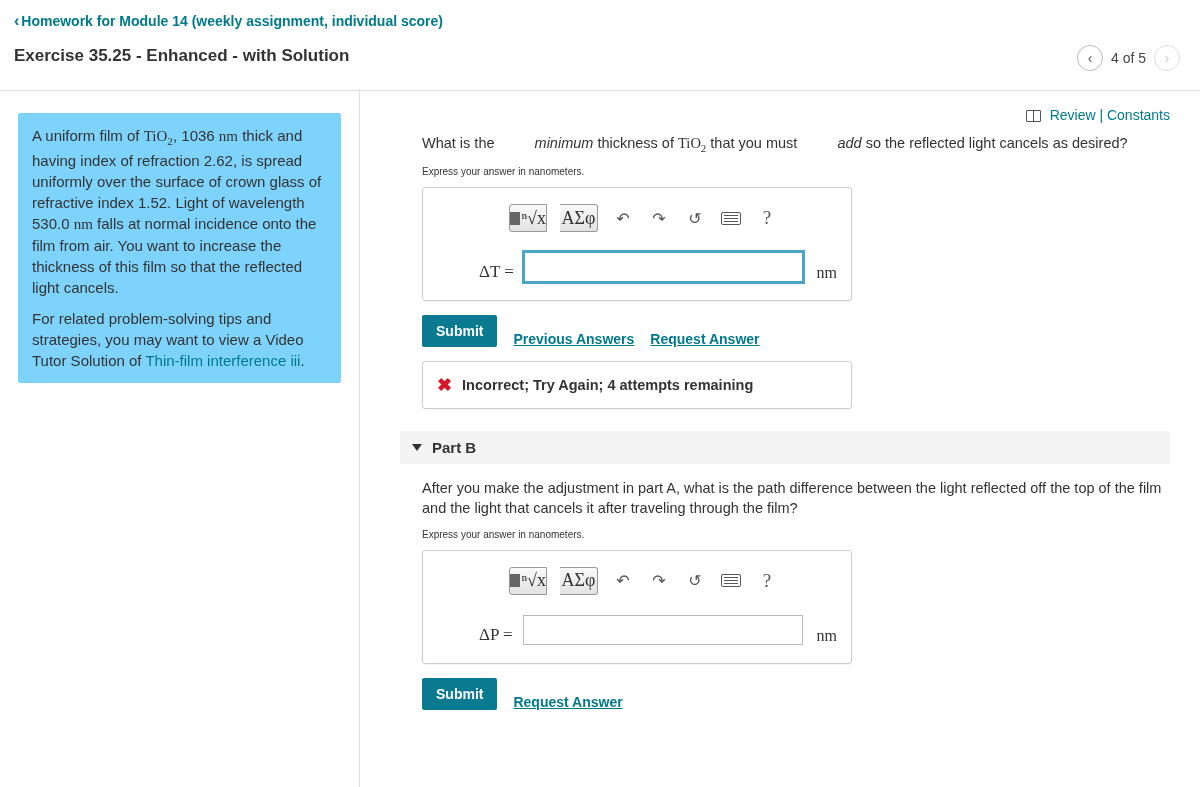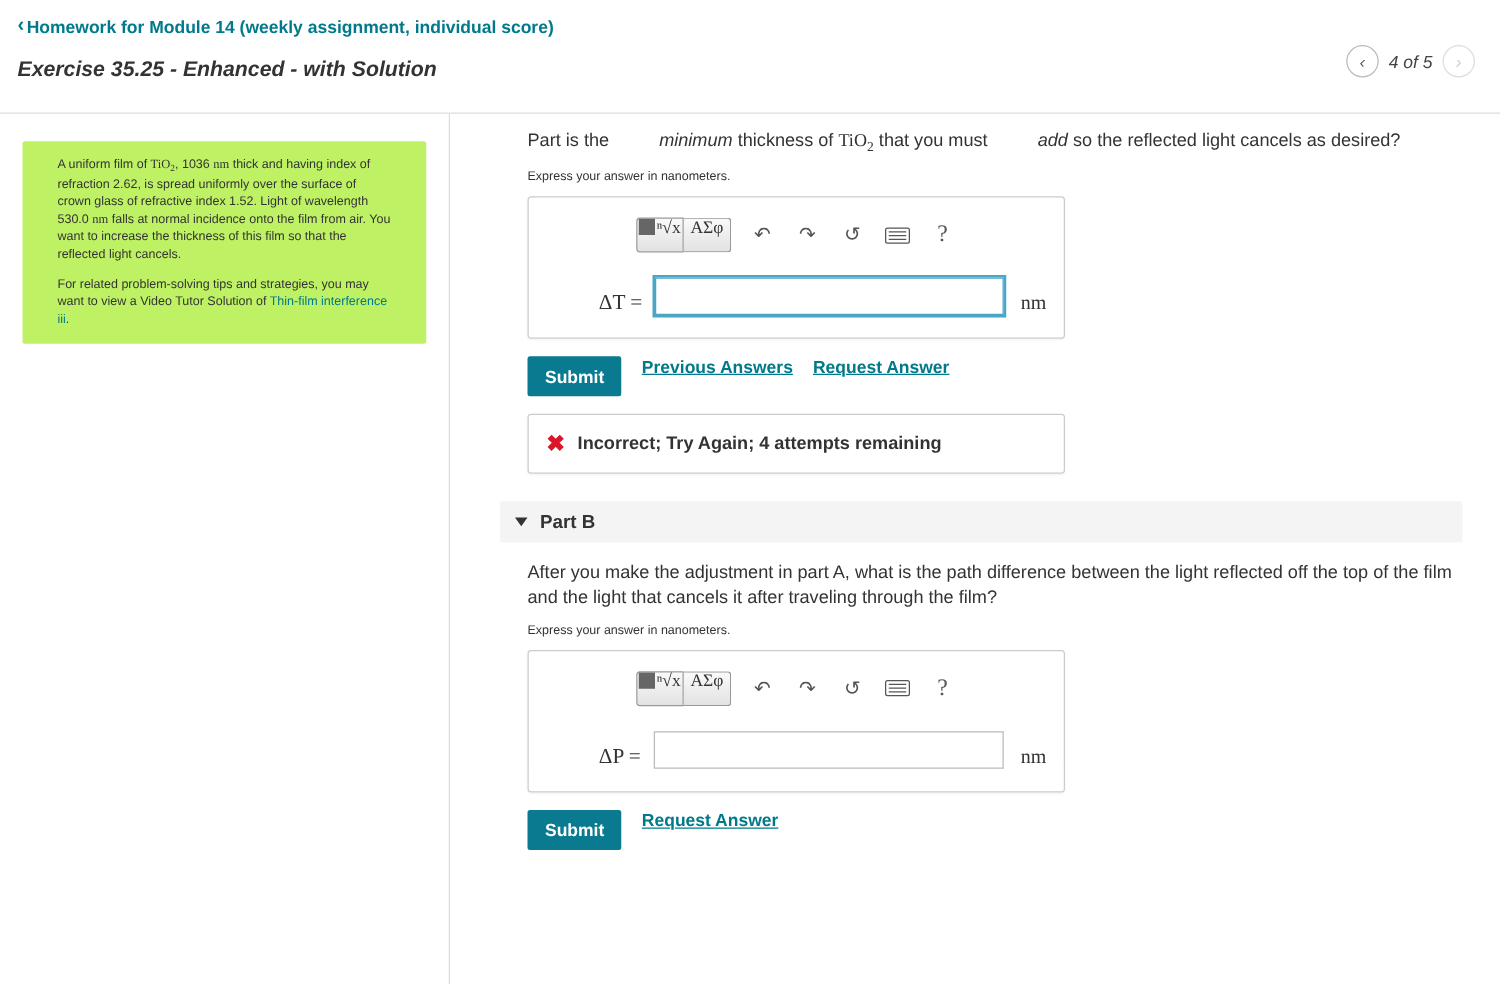--- a/index.html
+++ b/index.html
@@ -24,24 +24,23 @@
   .breadcrumb .chev { font-size: 16px; margin-right: 2px; }
   .exercise-title {
     font-size: 17px;
     font-weight: bold;
     color: #333;
     padding: 10px 14px 14px 14px;
   }
   .header-row {
     display: flex;
     justify-content: space-between;
-    align-items: flex-start;
+    align-items: center;
     border-bottom: 1px solid #ddd;
     padding-bottom: 10px;
-    font-style: italic;
   }
   .pager {
     display: flex;
     align-items: center;
     gap: 8px;
     padding-right: 20px;
   }
   .pager-btn {
     width: 26px; height: 26px;
     border: 1px solid #bbb;
@@ -57,24 +56,24 @@
     display: flex;
     min-height: 700px;
   }
   .left-col {
     width: 360px;
     border-right: 1px solid #ddd;
     padding: 22px 0 0 0;
   }
   .problem-box {
     margin: 0 18px 14px 18px;
-    background: #bef264;
-    padding: 12px 28px;
+    background: #7dd3fc;
+    padding: 12px 14px;
     border-radius: 2px;
-    font-size: 10px;
+    font-size: 15px;
     line-height: 1.4;
     color: #333;
   }
   .problem-box p + p { margin-top: 10px; }
   .problem-box .sub { font-size: 0.75em; vertical-align: sub; }
   .problem-box .chem { font-family: 'Times New Roman', serif; }
   .problem-box .nm { font-family: 'Times New Roman', serif; }
   .problem-box a { color: #007a8a; text-decoration: none; }
   .right-col {
     flex: 1;
@@ -143,24 +142,25 @@
     align-items: center;
     justify-content: center;
     gap: 14px;
     margin-bottom: 20px;
   }
   .tb-group { display: flex; }
   .tb-btn {
     width: 38px; height: 28px;
     border: 1px solid #999;
     background: linear-gradient(#fafafa,#e2e2e2);
-    display: flex; align-items: flex-start; justify-content: center;
-    font-size: 14px; color: #333;
+    display: flex; align-items: center; justify-content: center;
+    font-size: 18px; color: #333;
     cursor: pointer;
     font-family: 'Times New Roman', serif;
+    margin-left: 13px;
   }
   .tb-group .tb-btn:first-child { border-radius: 3px 0 0 3px; }
   .tb-group .tb-btn:last-child { border-radius: 0 3px 3px 0; border-left: none; }
   .tb-icon {
     width: 22px; height: 22px;
     display: flex; align-items: center; justify-content: center;
     color: #555; font-size: 16px;
     cursor: pointer;
   }
   .answer-row {
@@ -185,21 +185,21 @@
     outline: 2px solid #4aa6c4;
     border-color: #4aa6c4;
   }
   .unit-label {
     font-family: 'Times New Roman', serif;
     font-size: 16px;
     padding-left: 4px;
   }
   .action-row {
     display: flex;
-    align-items: flex-start;
+    align-items: flex-end;
     gap: 16px;
     margin-bottom: 14px;
   }
   .submit-btn {
     background: #097a8f;
     color: #fff;
     border: none;
     padding: 8px 14px;
     font-size: 14px;
     font-weight: bold;
@@ -267,25 +267,31 @@
       <p>
         <span>A uniform film of </span><span class="chem">TiO</span><span class="chem sub">2</span><span>, 1036 </span><span class="nm">nm</span><span> thick and having index of refraction 2.62, is spread uniformly over the surface of crown glass of refractive index 1.52. Light of wavelength 530.0 </span><span class="nm">nm</span><span> falls at normal incidence onto the film from air. You want to increase the thickness of this film so that the reflected light cancels.</span>
       </p>
       <p>
         <span>For related problem-solving tips and strategies, you may want to view a Video Tutor Solution of </span><a>Thin-film interference iii</a><span>.</span>
       </p>
     </div>
   </div>
 
   <div class="right-col">
+    <div class="top-links">
+      <span class="flag"></span>
+      <a>Review</a>
+      <span> | </span>
+      <a>Constants</a>
+    </div>
 
     <div class="part">
       <div class="part-body">
         <div class="question">
-          <span>Part is the </span><em>minimum</em><span> thickness of </span><span class="chem">TiO</span><span class="chem sub">2</span><span> that you must </span><em>add</em><span> so the reflected light cancels as desired?</span>
+          <span>What is the </span><em>minimum</em><span> thickness of </span><span class="chem">TiO</span><span class="chem sub">2</span><span> that you must </span><em>add</em><span> so the reflected light cancels as desired?</span>
         </div>
         <div class="instruction">Express your answer in nanometers.</div>
 
         <div class="answer-box">
           <div class="toolbar">
             <div class="tb-group">
               <div class="tb-btn">
                   <span class="templ-icon"></span>
                   <span>ⁿ√x</span>
                 </div>

